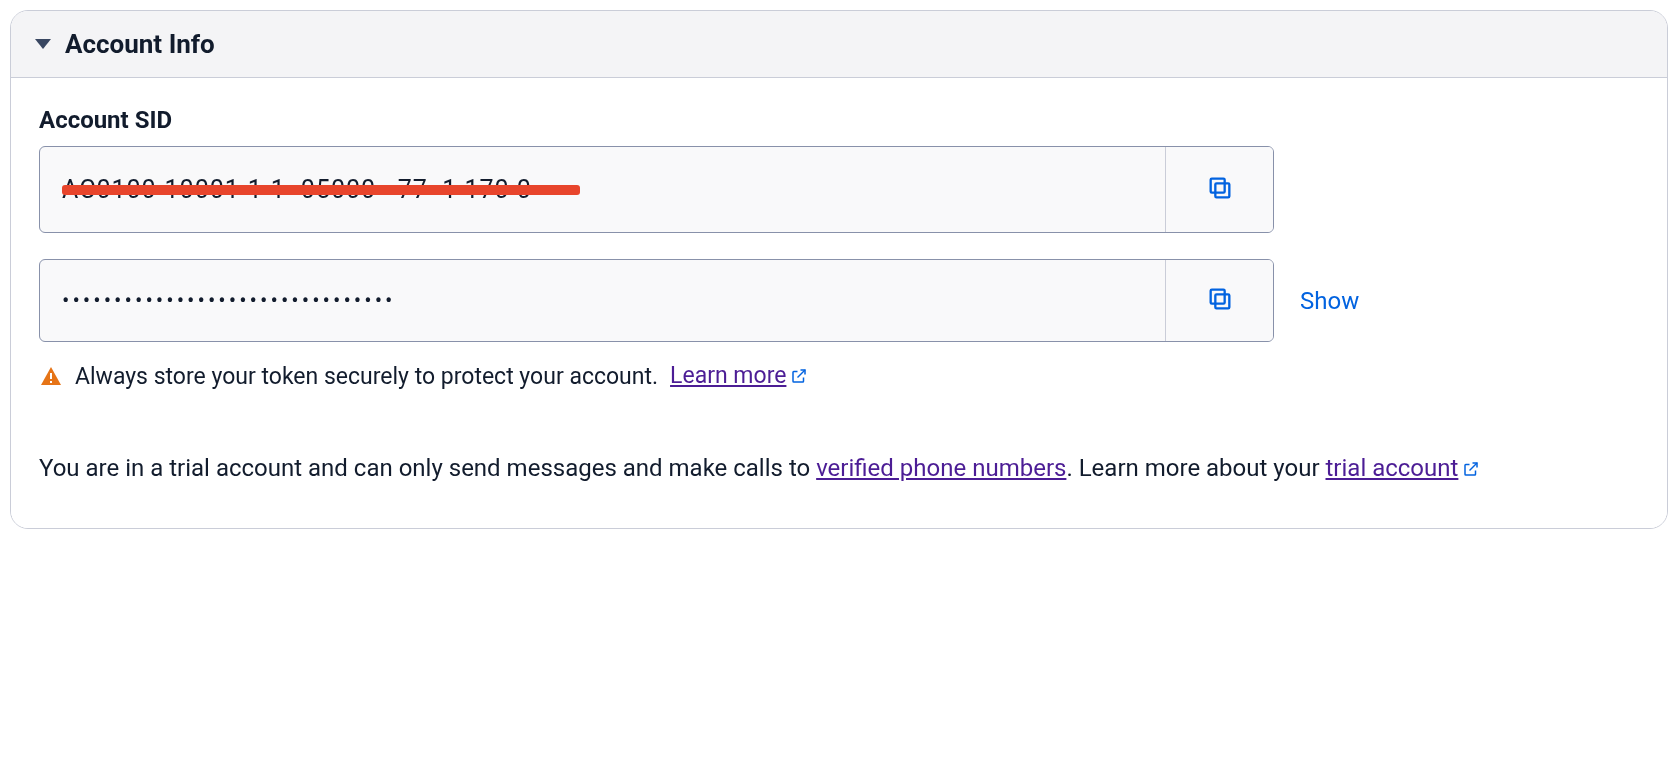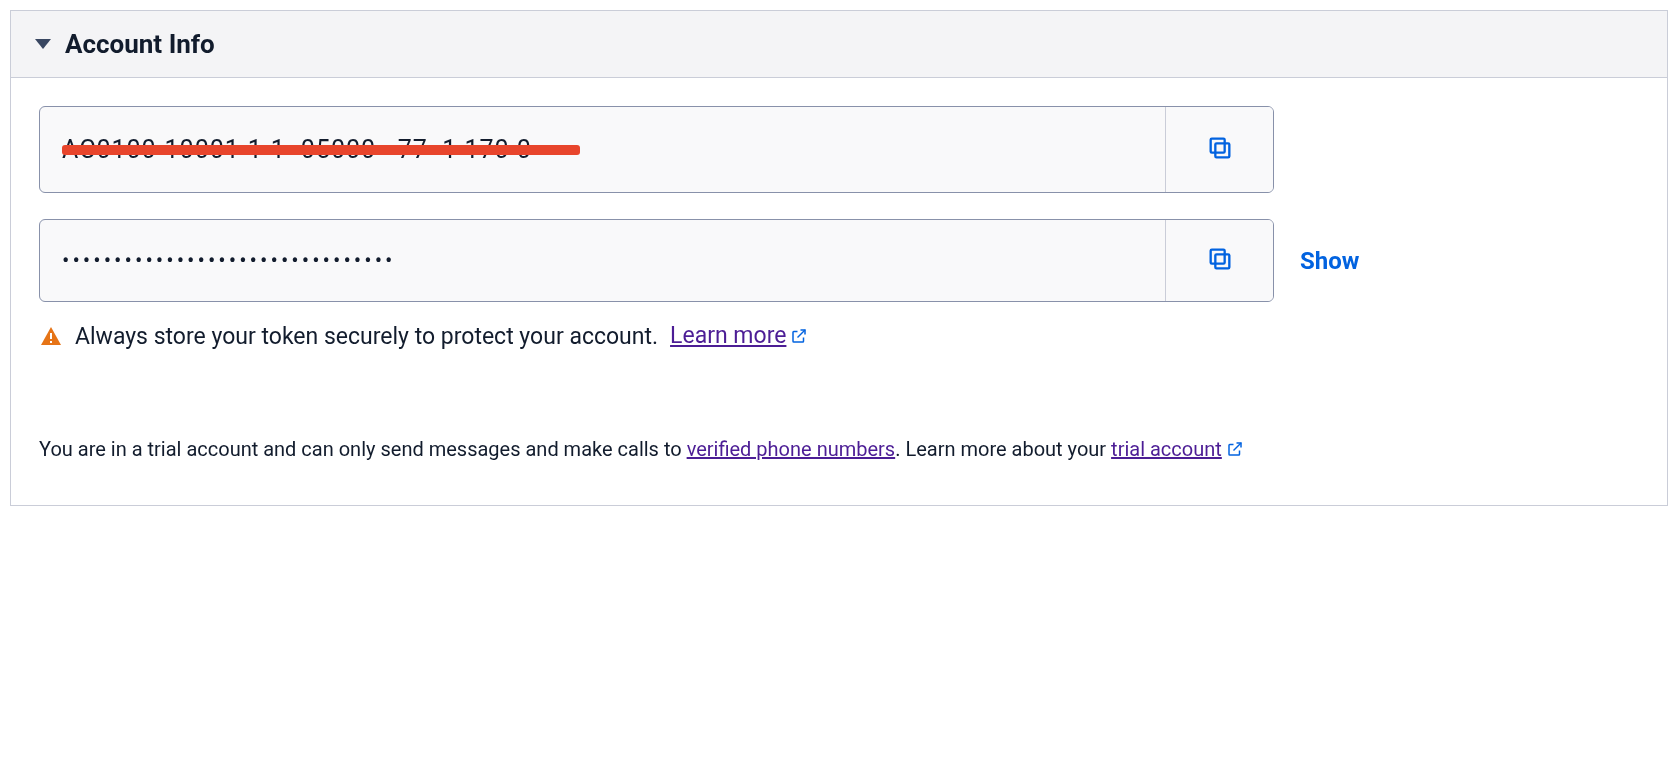--- a/index.html
+++ b/index.html
@@ -4,21 +4,21 @@
   <style>
     * { box-sizing: border-box; margin: 0; padding: 0; }
     body {
       font-family: -apple-system, BlinkMacSystemFont, "Segoe UI", Roboto, Helvetica, Arial, sans-serif;
       padding: 10px;
       background: #fff;
       color: #121c2d;
     }
     .panel {
       border: 1px solid #cacdd8;
-      border-radius: 0;
+      border-radius: 18px;
       overflow: hidden;
     }
     .panel-header {
       background: #f4f4f6;
       border-bottom: 1px solid #cacdd8;
       padding: 18px 24px;
       display: flex;
       align-items: center;
       gap: 14px;
     }
@@ -81,48 +81,48 @@
       border-left: 1px solid #cacdd8;
       background: #f9f9fa;
       display: flex;
       align-items: center;
       justify-content: center;
       cursor: pointer;
     }
     .copy-btn svg { width: 28px; height: 28px; }
     .show-link {
       font-size: 24px;
-      font-weight: 700;
+      font-weight: 400;
       color: #0263e0;
       cursor: pointer;
     }
     .warn-row {
       display: flex;
       align-items: center;
       gap: 12px;
       font-size: 23px;
       color: #121c2d;
       margin-top: -6px;
-      margin-bottom: 80px;
+      margin-bottom: 56px;
       flex-wrap: wrap;
     }
     .warn-row svg.tri { width: 24px; height: 24px; flex-shrink: 0; }
     .link {
       color: #4c1d95;
       text-decoration: underline;
       cursor: pointer;
     }
     .ext-icon {
       display: inline-block;
       vertical-align: -2px;
       margin-left: 4px;
     }
     .ext-icon svg { width: 18px; height: 18px; }
     .trial-note {
-      font-size: 20px;
+      font-size: 24px;
       line-height: 1.8;
       color: #121c2d;
     }
     .redact-wrap {
       position: relative;
       flex: 1;
       display: flex;
       align-items: center;
     }
     .redact-bar {
@@ -141,20 +141,21 @@
 <body>
 
 <div class="panel">
   <div class="panel-header">
     <div class="collapse-toggle"></div>
     <h2 class="panel-title">Account Info</h2>
   </div>
 
   <div class="panel-body">
 
+    <div class="field-label">Account SID</div>
     <div class="field-row">
       <div class="input-group">
         <div class="redact-wrap">
           <input class="text-field" type="text" readonly="" value="AC0100-10001-1-1- 05000   77  1 170 0" style="">
           <div class="redact-bar"></div>
         </div>
         <div class="copy-btn">
           <span>
             <svg viewBox="0 0 24 24" fill="none" stroke="#0263e0" stroke-width="2">
               <rect x="8" y="8" width="12" height="12" rx="1"></rect>

